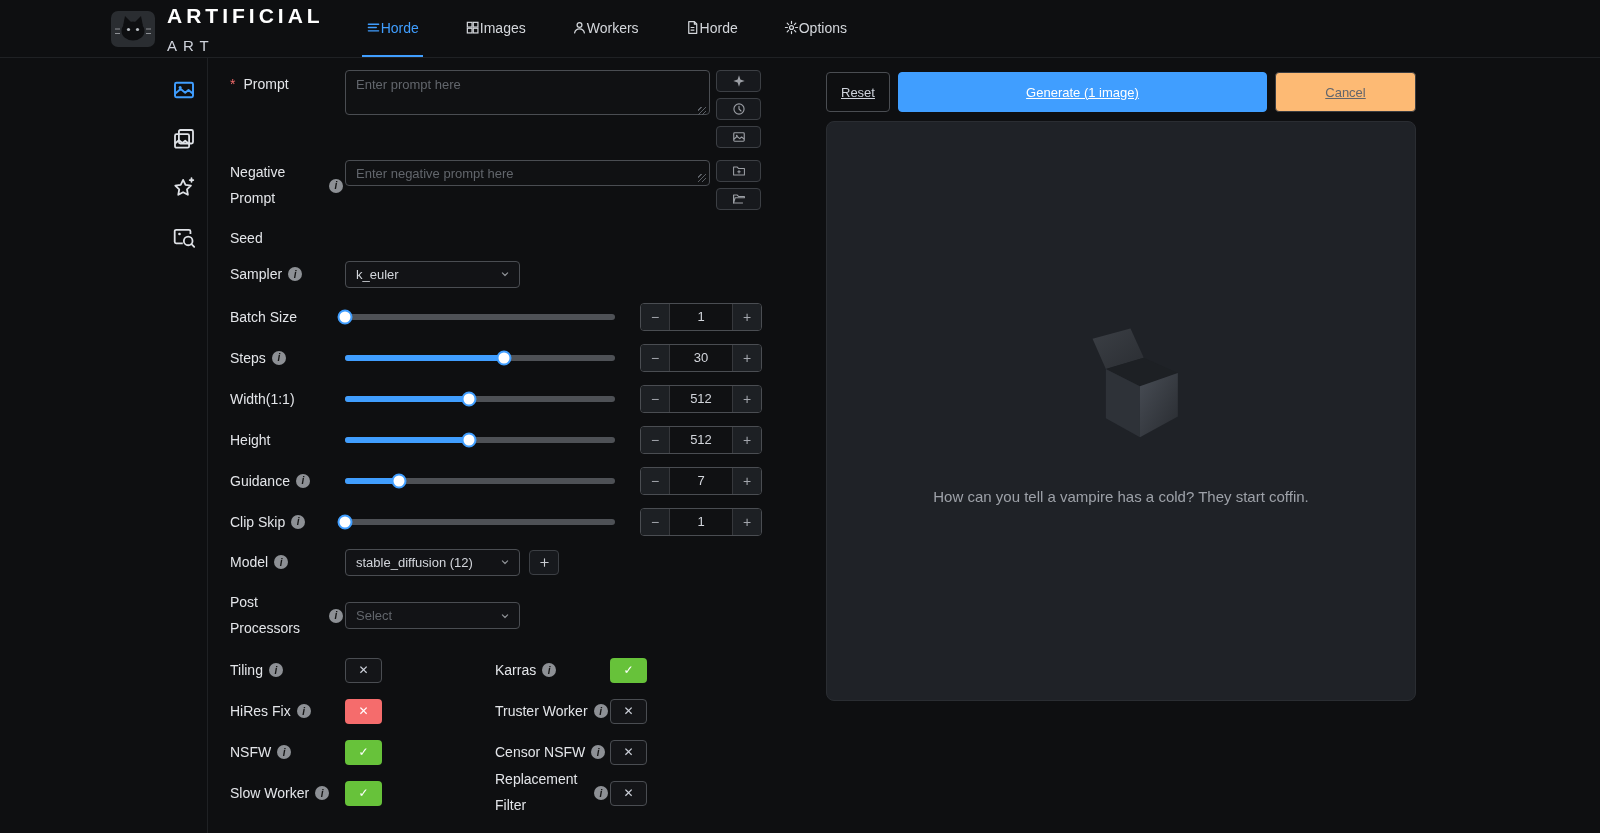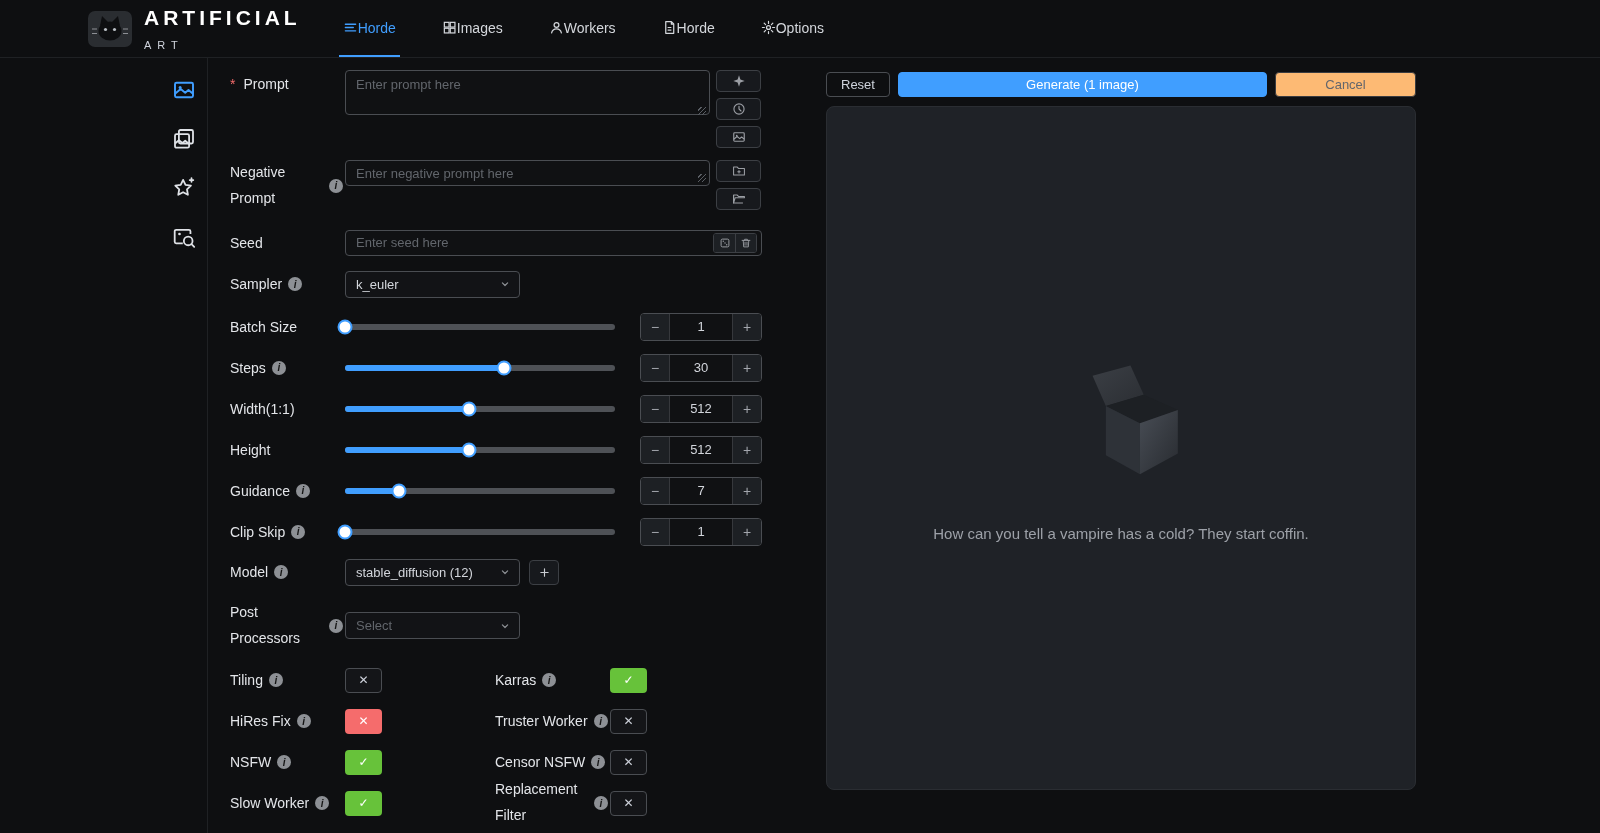--- a/index.html
+++ b/index.html
@@ -6,26 +6,26 @@
   html,body { width:1600px; height:833px; }
   body {
     background:#0e0f11;
     font-family:"Liberation Sans", sans-serif;
     color:#d3d6dc;
     overflow:hidden;
   }
   
   .navbar {
     height:58px; display:flex; align-items:center;
-    border-bottom:1px solid #1f2124; padding-left:88px;
+    border-bottom:1px solid #1f2124; padding-left:111px;
   }
   .brand { display:flex; align-items:center; gap:12px; cursor:pointer; }
   .brand-text { display:flex; flex-direction:column; line-height:1; }
   .brand-top { font-size:21px; font-weight:bold; letter-spacing:4px; color:#ffffff; }
-  .brand-bottom { font-size:11px; letter-spacing:6px; color:#cfd3dc; margin-top:12px; }
+  .brand-bottom { font-size:15px; letter-spacing:6px; color:#cfd3dc; margin-top:12px; }
   .nav { display:flex; margin-left:38px; column-gap:38px; height:100%; }
   .nav-item {
     height:100%; display:flex; align-items:center; 
     font-size:14px; color:#d4d7dc; padding:0 4px; cursor:pointer;
     border-bottom:2px solid transparent; text-decoration:none;
   }
   .nav-item.active { color:#409eff; border-bottom-color:#409eff; }
   .nav-item svg { flex-shrink:0; }
   
   .page-body { display:flex; height:775px; }
@@ -146,28 +146,29 @@
   .r-slider   { height:28px; margin-bottom:13px; }
   .r-model    { height:27px; margin-bottom:13px; }
   .r-post     { min-height:54px; margin-bottom:15px; align-items:center; }
   .r-toggle   { height:25px; margin-bottom:16px; }
   .r-toggle-first { margin-top:6px; }
   .r-toggle-last .label2 .txt-wrap { max-width:90px; }
   
   .result { width:590px; margin-left:56px; padding-top:14px; }
   .actions { display:flex; gap:8px; margin-bottom:9px; }
   .btn {
-    height:25px; border-radius:4px; font-size:13px; cursor:pointer;
+    height:40px; border-radius:4px; font-size:13px; cursor:pointer;
     font-family:"Liberation Sans", sans-serif;
+    text-decoration:underline;
   }
   .btn.plain { background:transparent; border:1px solid #4a4d52; color:#cfd3dc; padding:0 14px; }
   .btn.primary { flex:1; background:#409eff; border:1px solid #409eff; color:#ffffff; }
   .btn.disabled { min-width:141px; background:#fdba74; border:1px solid #3a3c40; color:#63666c; cursor:not-allowed; }
   .preview {
-    height:684px; background:#1f2227; border:1px solid #2a2d32; border-radius:8px;
+    height:580px; background:#1f2227; border:1px solid #2a2d32; border-radius:8px;
     display:flex; flex-direction:column; align-items:center; justify-content:center;
   }
   .caption { margin-top:28px; font-size:15px; color:#9da1a8; }
   svg { display:block; }
 </style>
 </head>
 <body>
 
 <header class="navbar">
   <div class="brand">
@@ -313,38 +314,20 @@
                 <path d="M1.8 3.5v9h10.7"></path>
             </svg>
           </button>
         </div>
       </div>
 
       <div class="row r-seed">
         <div class="label">
           <span>Seed</span>
         </div>
-        <div class="field-wrap">
-          <input class="text-input seed-input" placeholder="Enter seed here" style="">
-          <div class="seed-tools">
-            <button class="seed-tool">
-              <svg width="12" height="12" viewBox="0 0 16 16" fill="none" stroke="currentColor" stroke-width="1.3">
-                <rect x="2.8" y="2.8" width="10.4" height="10.4" rx="1.8"></rect>
-                <circle cx="5.7" cy="5.7" r="0.9" fill="currentColor" stroke="none"></circle>
-                <circle cx="8" cy="8" r="0.9" fill="currentColor" stroke="none"></circle>
-                <circle cx="10.3" cy="10.3" r="0.9" fill="currentColor" stroke="none"></circle>
-              </svg>
-            </button>
-            <button class="seed-tool">
-              <svg width="12" height="12" viewBox="0 0 16 16" fill="none" stroke="currentColor" stroke-width="1.2" stroke-linecap="round">
-                <path d="M2.8 4.5h10.4 M6.2 4.5V3h3.6v1.5 M4.3 4.5l.6 8.7h6.2l.6-8.7 M6.7 7v4 M9.3 7v4"></path>
-              </svg>
-            </button>
-          </div>
-        </div>
       </div>
 
       <div class="row r-sampler">
         <div class="label">
           <span>Sampler</span>
           <span class="info">i</span>
         </div>
         <div class="select">
           <span>k_euler</span>
           <svg width="12" height="12" viewBox="0 0 16 16" fill="none" stroke="#8d9095" stroke-width="1.6" stroke-linecap="round" stroke-linejoin="round">

